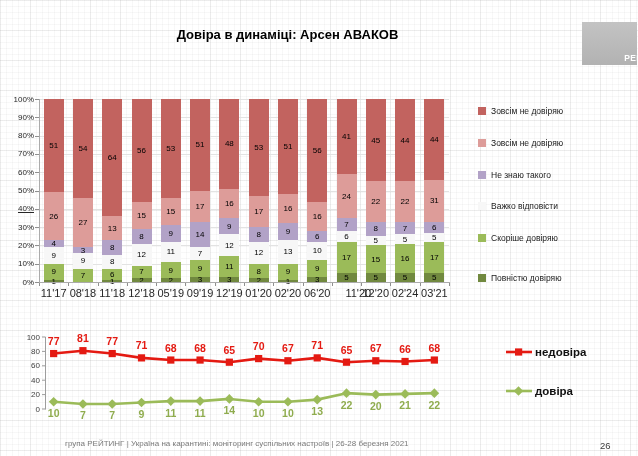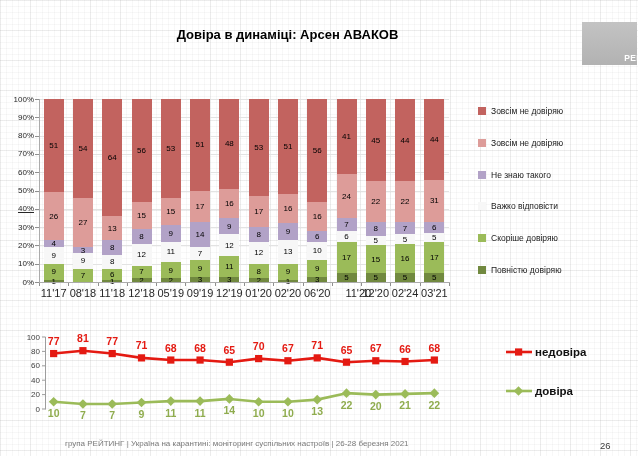--- a/index.html
+++ b/index.html
@@ -403,21 +403,21 @@
         <span class="leglab">Не знаю такого</span>
       </div>
       <div class="legitem" style="left: 478px; top: 201.4px;">
         <div class="legmark" style="background: rgb(247, 247, 247);"></div>
         <span class="leglab">Важко відповісти</span>
       </div>
       <div class="legitem" style="left: 478px; top: 233.2px;">
         <div class="legmark" style="background: rgb(155, 187, 89);"></div>
         <span class="leglab">Скоріше довіряю</span>
       </div>
-      <div class="legitem" style="left: 478px; top: 265px;">
+      <div class="legitem" style="left: 478px; top: 273px;">
         <div class="legmark" style="background: rgb(113, 137, 63);"></div>
         <span class="leglab">Повністю довіряю</span>
       </div>
     </div>
   <svg id="lineChart" width="638" height="96" viewBox="0 0 638 96">
       <line x1="45.5" y1="7" x2="45.5" y2="79.5" stroke="#9d9d9d" stroke-width="1"></line>
       <line x1="42" y1="79" x2="45.5" y2="79" stroke="#9d9d9d" stroke-width="1"></line>
       <text x="40" y="81.5" text-anchor="end" font-size="8" fill="#404040">0</text>
       <line x1="42" y1="64.6" x2="45.5" y2="64.6" stroke="#9d9d9d" stroke-width="1"></line>
       <text x="40" y="67.1" text-anchor="end" font-size="8" fill="#404040">20</text>

